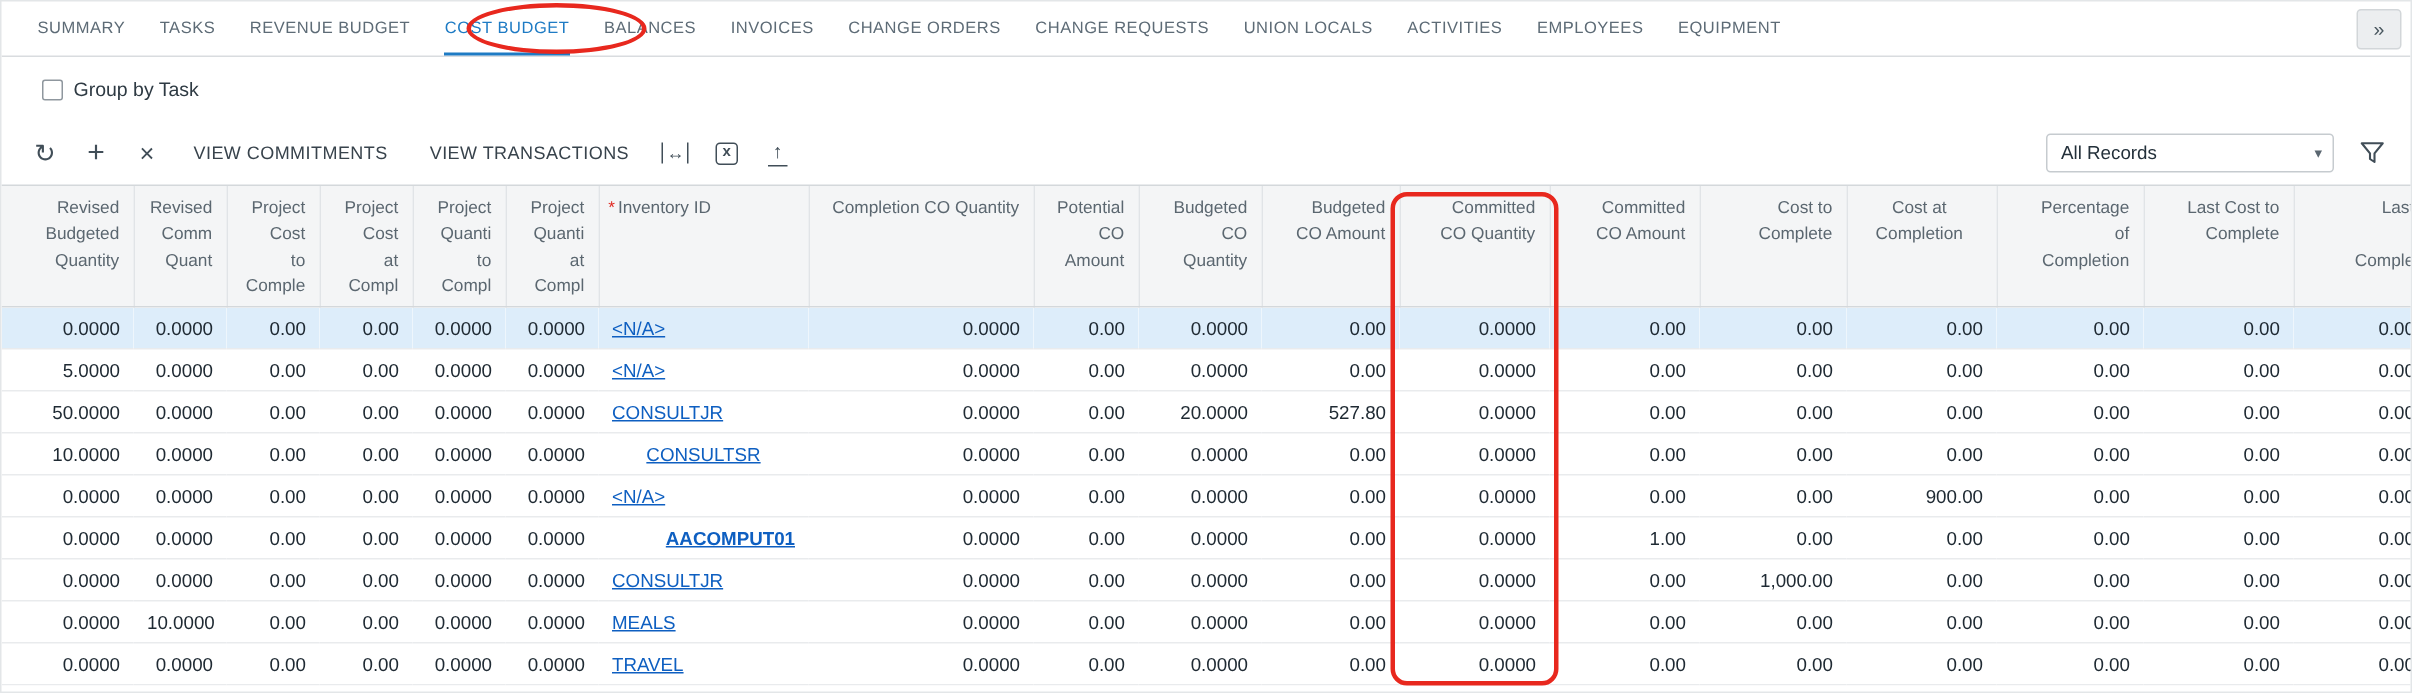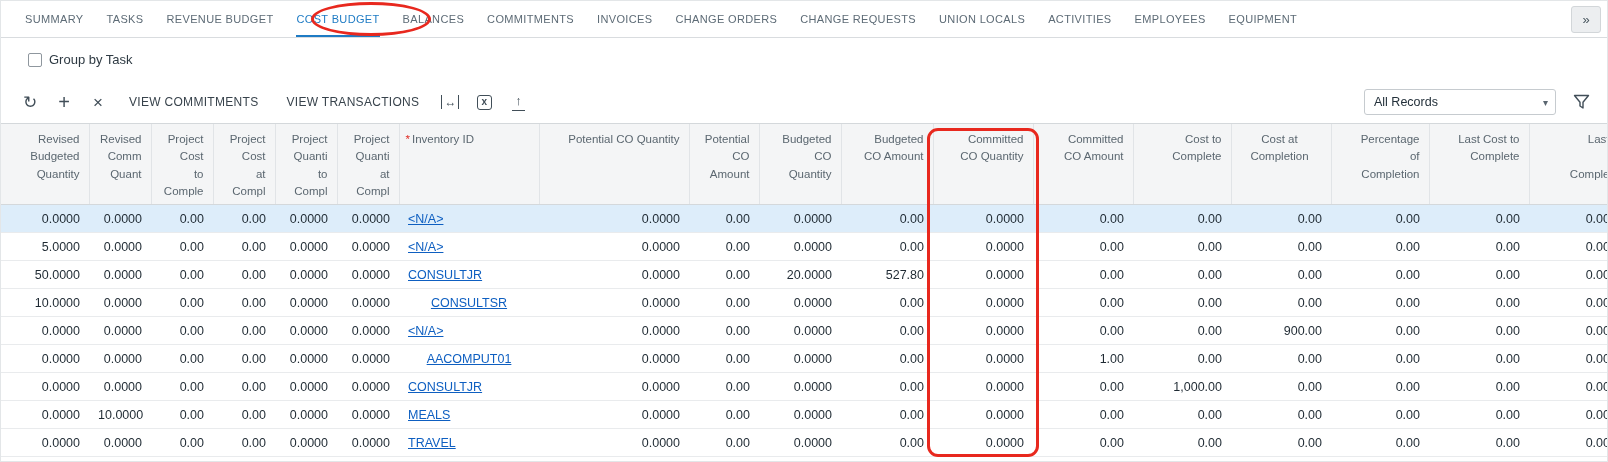--- a/index.html
+++ b/index.html
@@ -146,21 +146,20 @@
 
 <div class="page">
 
   <header class="tabbar">
     <nav id="tabs" class="tabs">
         <div class="tab">SUMMARY</div>
         <div class="tab">TASKS</div>
         <div class="tab">REVENUE BUDGET</div>
         <div class="tab active">COST BUDGET</div>
         <div class="tab">BALANCES</div>
-        <div class="tab">COMMITMENTS</div>
         <div class="tab">INVOICES</div>
         <div class="tab">CHANGE ORDERS</div>
         <div class="tab">CHANGE REQUESTS</div>
         <div class="tab">UNION LOCALS</div>
         <div class="tab">ACTIVITIES</div>
         <div class="tab">EMPLOYEES</div>
         <div class="tab">EQUIPMENT</div>
       </nav>
     <button class="tab-overflow">»</button>
   </header>
@@ -247,21 +246,21 @@
 Compl</span></th>
             <th style="text-align: right;"><span>Project
 Quanti
 to
 Compl</span></th>
             <th style="text-align: right;"><span>Project
 Quanti
 at
 Compl</span></th>
             <th style="text-align: left;"><span class="req">*</span><span>Inventory ID</span></th>
-            <th style="text-align: right;"><span>Potential CO Quantity</span></th>
+            <th style="text-align: right;"><span>Completion CO Quantity</span></th>
             <th style="text-align: right;"><span>Potential
 CO
 Amount</span></th>
             <th style="text-align: right;"><span>Budgeted
 CO
 Quantity</span></th>
             <th style="text-align: right;"><span>Budgeted
 CO Amount</span></th>
             <th style="text-align: right;"><span>Committed
 CO Quantity</span></th>
@@ -382,21 +381,21 @@
             <td style="text-align: right;">0.00</td>
             <td style="text-align: right;">0.00</td>
           </tr>
           <tr>
             <td style="text-align: right;">0.0000</td>
             <td style="text-align: right;">0.0000</td>
             <td style="text-align: right;">0.00</td>
             <td style="text-align: right;">0.00</td>
             <td style="text-align: right;">0.0000</td>
             <td style="text-align: right;">0.0000</td>
-            <td style="text-align: center;"><a href="#" class="cell-link">AACOMPUT01</a></td>
+            <td style="text-align: right; font-weight: bold;"><a href="#" class="cell-link">AACOMPUT01</a></td>
             <td style="text-align: right;">0.0000</td>
             <td style="text-align: right;">0.00</td>
             <td style="text-align: right;">0.0000</td>
             <td style="text-align: right;">0.00</td>
             <td style="text-align: right;">0.0000</td>
             <td style="text-align: right;">1.00</td>
             <td style="text-align: right;">0.00</td>
             <td style="text-align: right;">0.00</td>
             <td style="text-align: right;">0.00</td>
             <td style="text-align: right;">0.00</td>

